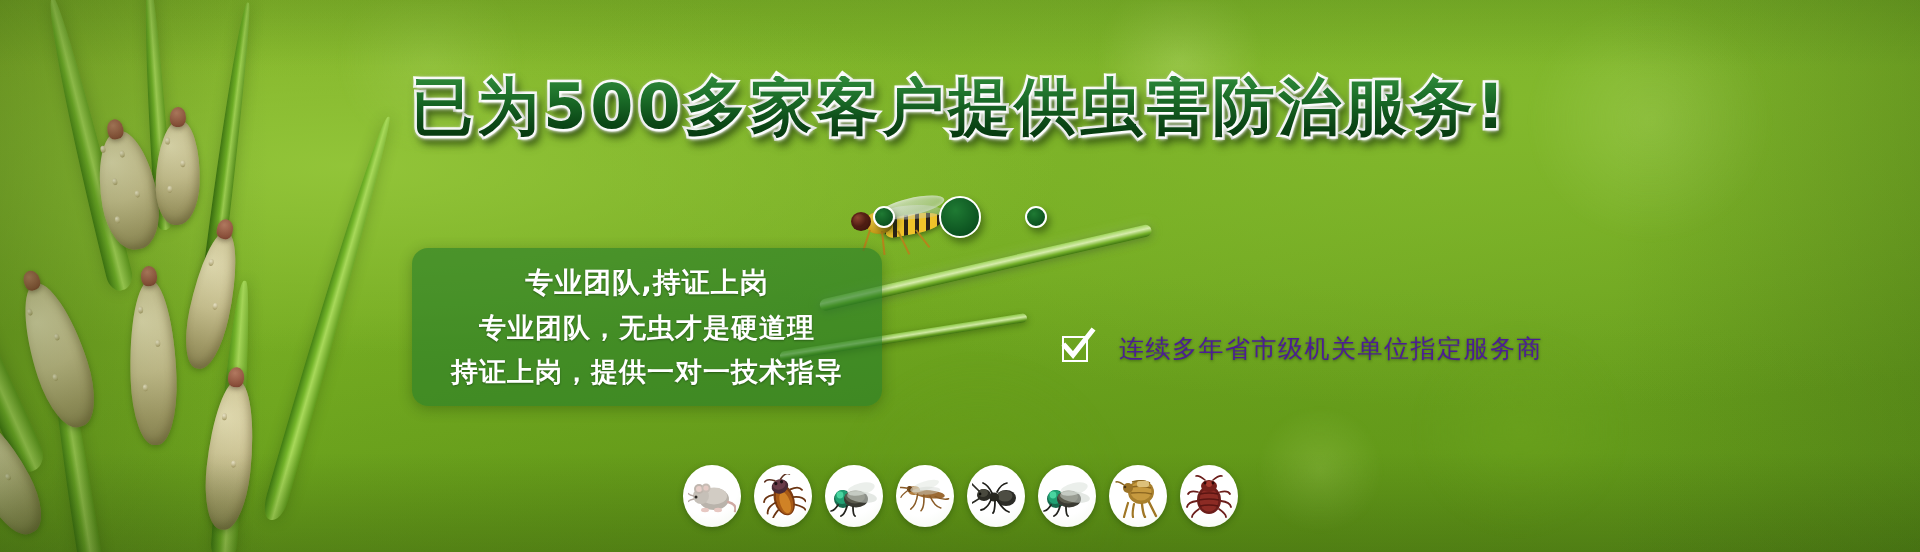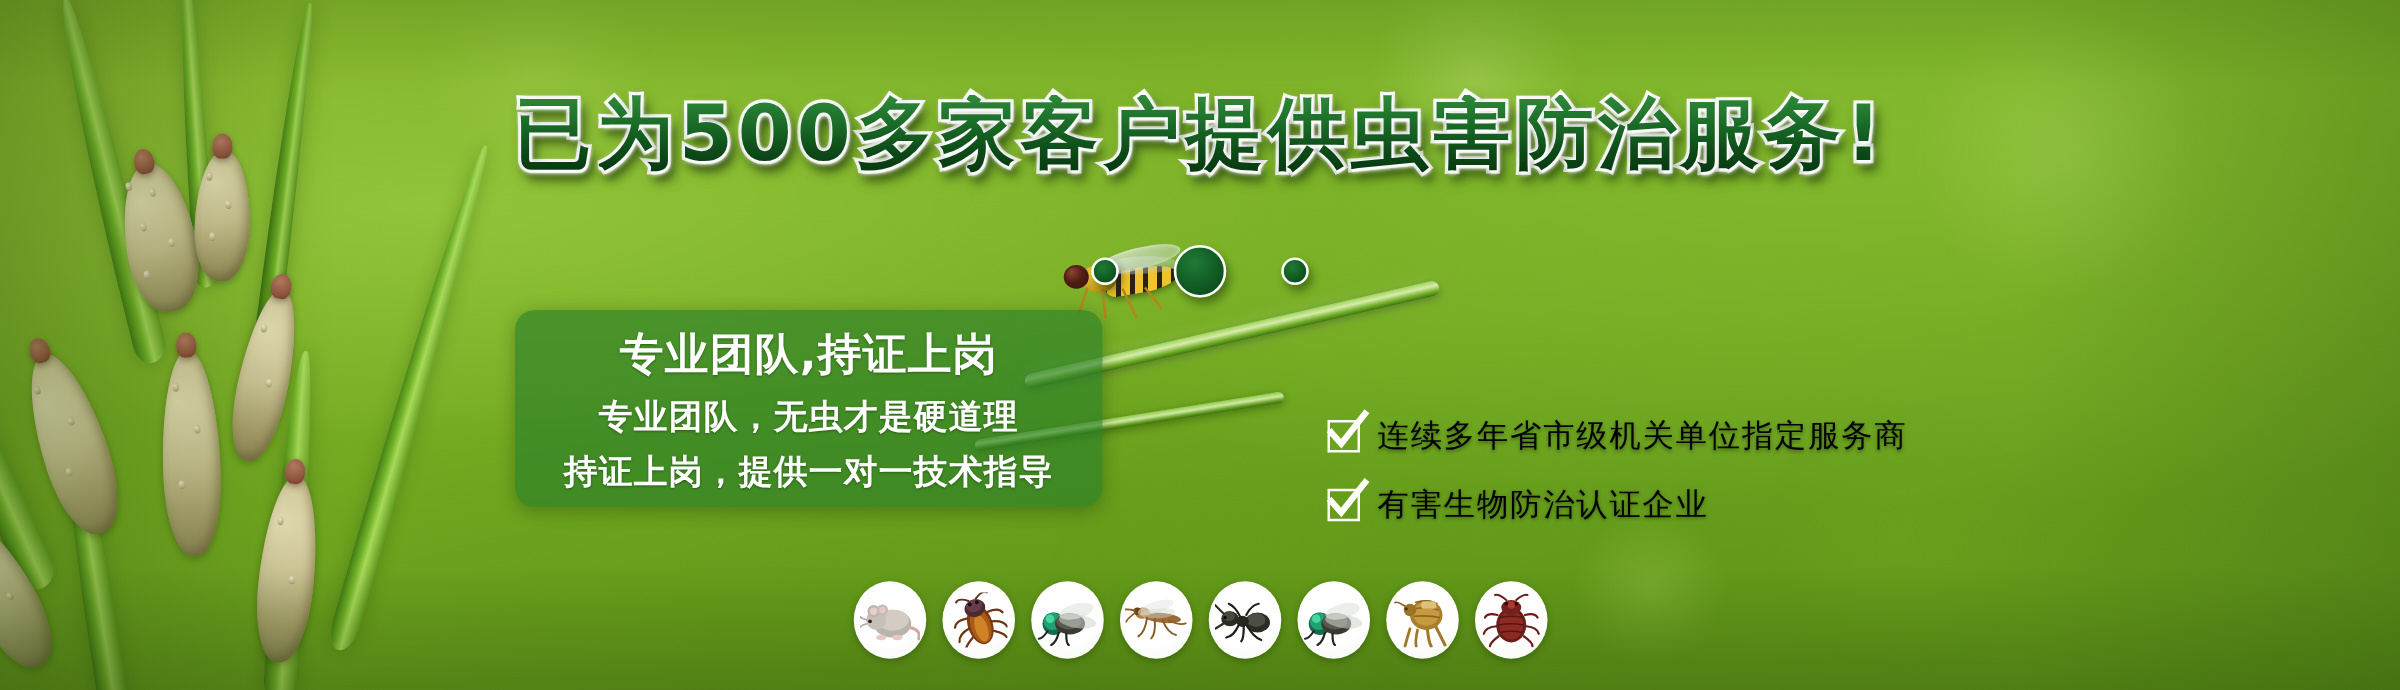--- a/index.html
+++ b/index.html
@@ -218,45 +218,46 @@
     padding:10px 14px;
   }
   .panel-line {
     color:#ffffff;
     font-family:"DejaVu Sans","Liberation Sans",sans-serif;
     font-weight:700;
     letter-spacing:1px;
     text-shadow:0 1px 2px rgba(12,35,3,.45);
     white-space:nowrap;
   }
-  .pl-1 { font-size:35px; }
+  .pl-1 { font-size:28px; }
   .pl-2 { font-size:27px; }
   .pl-3 { font-size:27px; }
 
   
   .checks {
     position:absolute;
     left:1062px; top:332px;
     display:flex; flex-direction:column; gap:22px;
   }
   .check-row { display:flex; align-items:center; gap:14px; }
   .check-box {
     position:relative;
     width:26px; height:26px;
     border:2px solid #ffffff;
     flex:0 0 auto;
   }
   .check-box svg { position:absolute; left:-3px; top:-9px; overflow:visible; }
   .check-label {
-    color:#000000;
+    color:#4c1d95;
     font-family:"DejaVu Sans","Liberation Sans",sans-serif;
     font-size:25px;
     letter-spacing:1.5px;
     text-shadow:0 1px 3px rgba(12,35,3,.5);
     white-space:nowrap;
+    margin-left:17px;
   }
 
   
   .pests {
     position:absolute;
     left:0; right:0; top:465px;
     display:flex; justify-content:center; align-items:flex-start;
     gap:13px;
   }
   .pest {
@@ -377,28 +378,20 @@
 
     <div class="check-row">
       <span class="check-box">
         <svg width="34" height="34" viewBox="0 0 34 34" aria-hidden="true">
           <path d="M4 17 L12 26 L31 2" fill="none" stroke="#ffffff" stroke-width="5" stroke-linecap="square" stroke-linejoin="miter"></path>
         </svg>
       </span>
       <span class="check-label">连续多年省市级机关单位指定服务商</span>
     </div>
 
-    <div class="check-row">
-      <span class="check-box">
-        <svg width="34" height="34" viewBox="0 0 34 34" aria-hidden="true">
-          <path d="M4 17 L12 26 L31 2" fill="none" stroke="#ffffff" stroke-width="5" stroke-linecap="square" stroke-linejoin="miter"></path>
-        </svg>
-      </span>
-      <span class="check-label">有害生物防治认证企业</span>
-    </div>
 
   </div>
 
   <div class="pests">
 
     <div class="pest">
       <svg width="48" height="40" viewBox="0 0 48 40">
         <ellipse cx="26" cy="23" rx="15" ry="11" fill="#b9b3ab"></ellipse>
         <ellipse cx="26" cy="20" rx="13" ry="8.5" fill="#d2ccc4"></ellipse>
         <circle cx="13" cy="20" r="8" fill="#c6c0b8"></circle>

